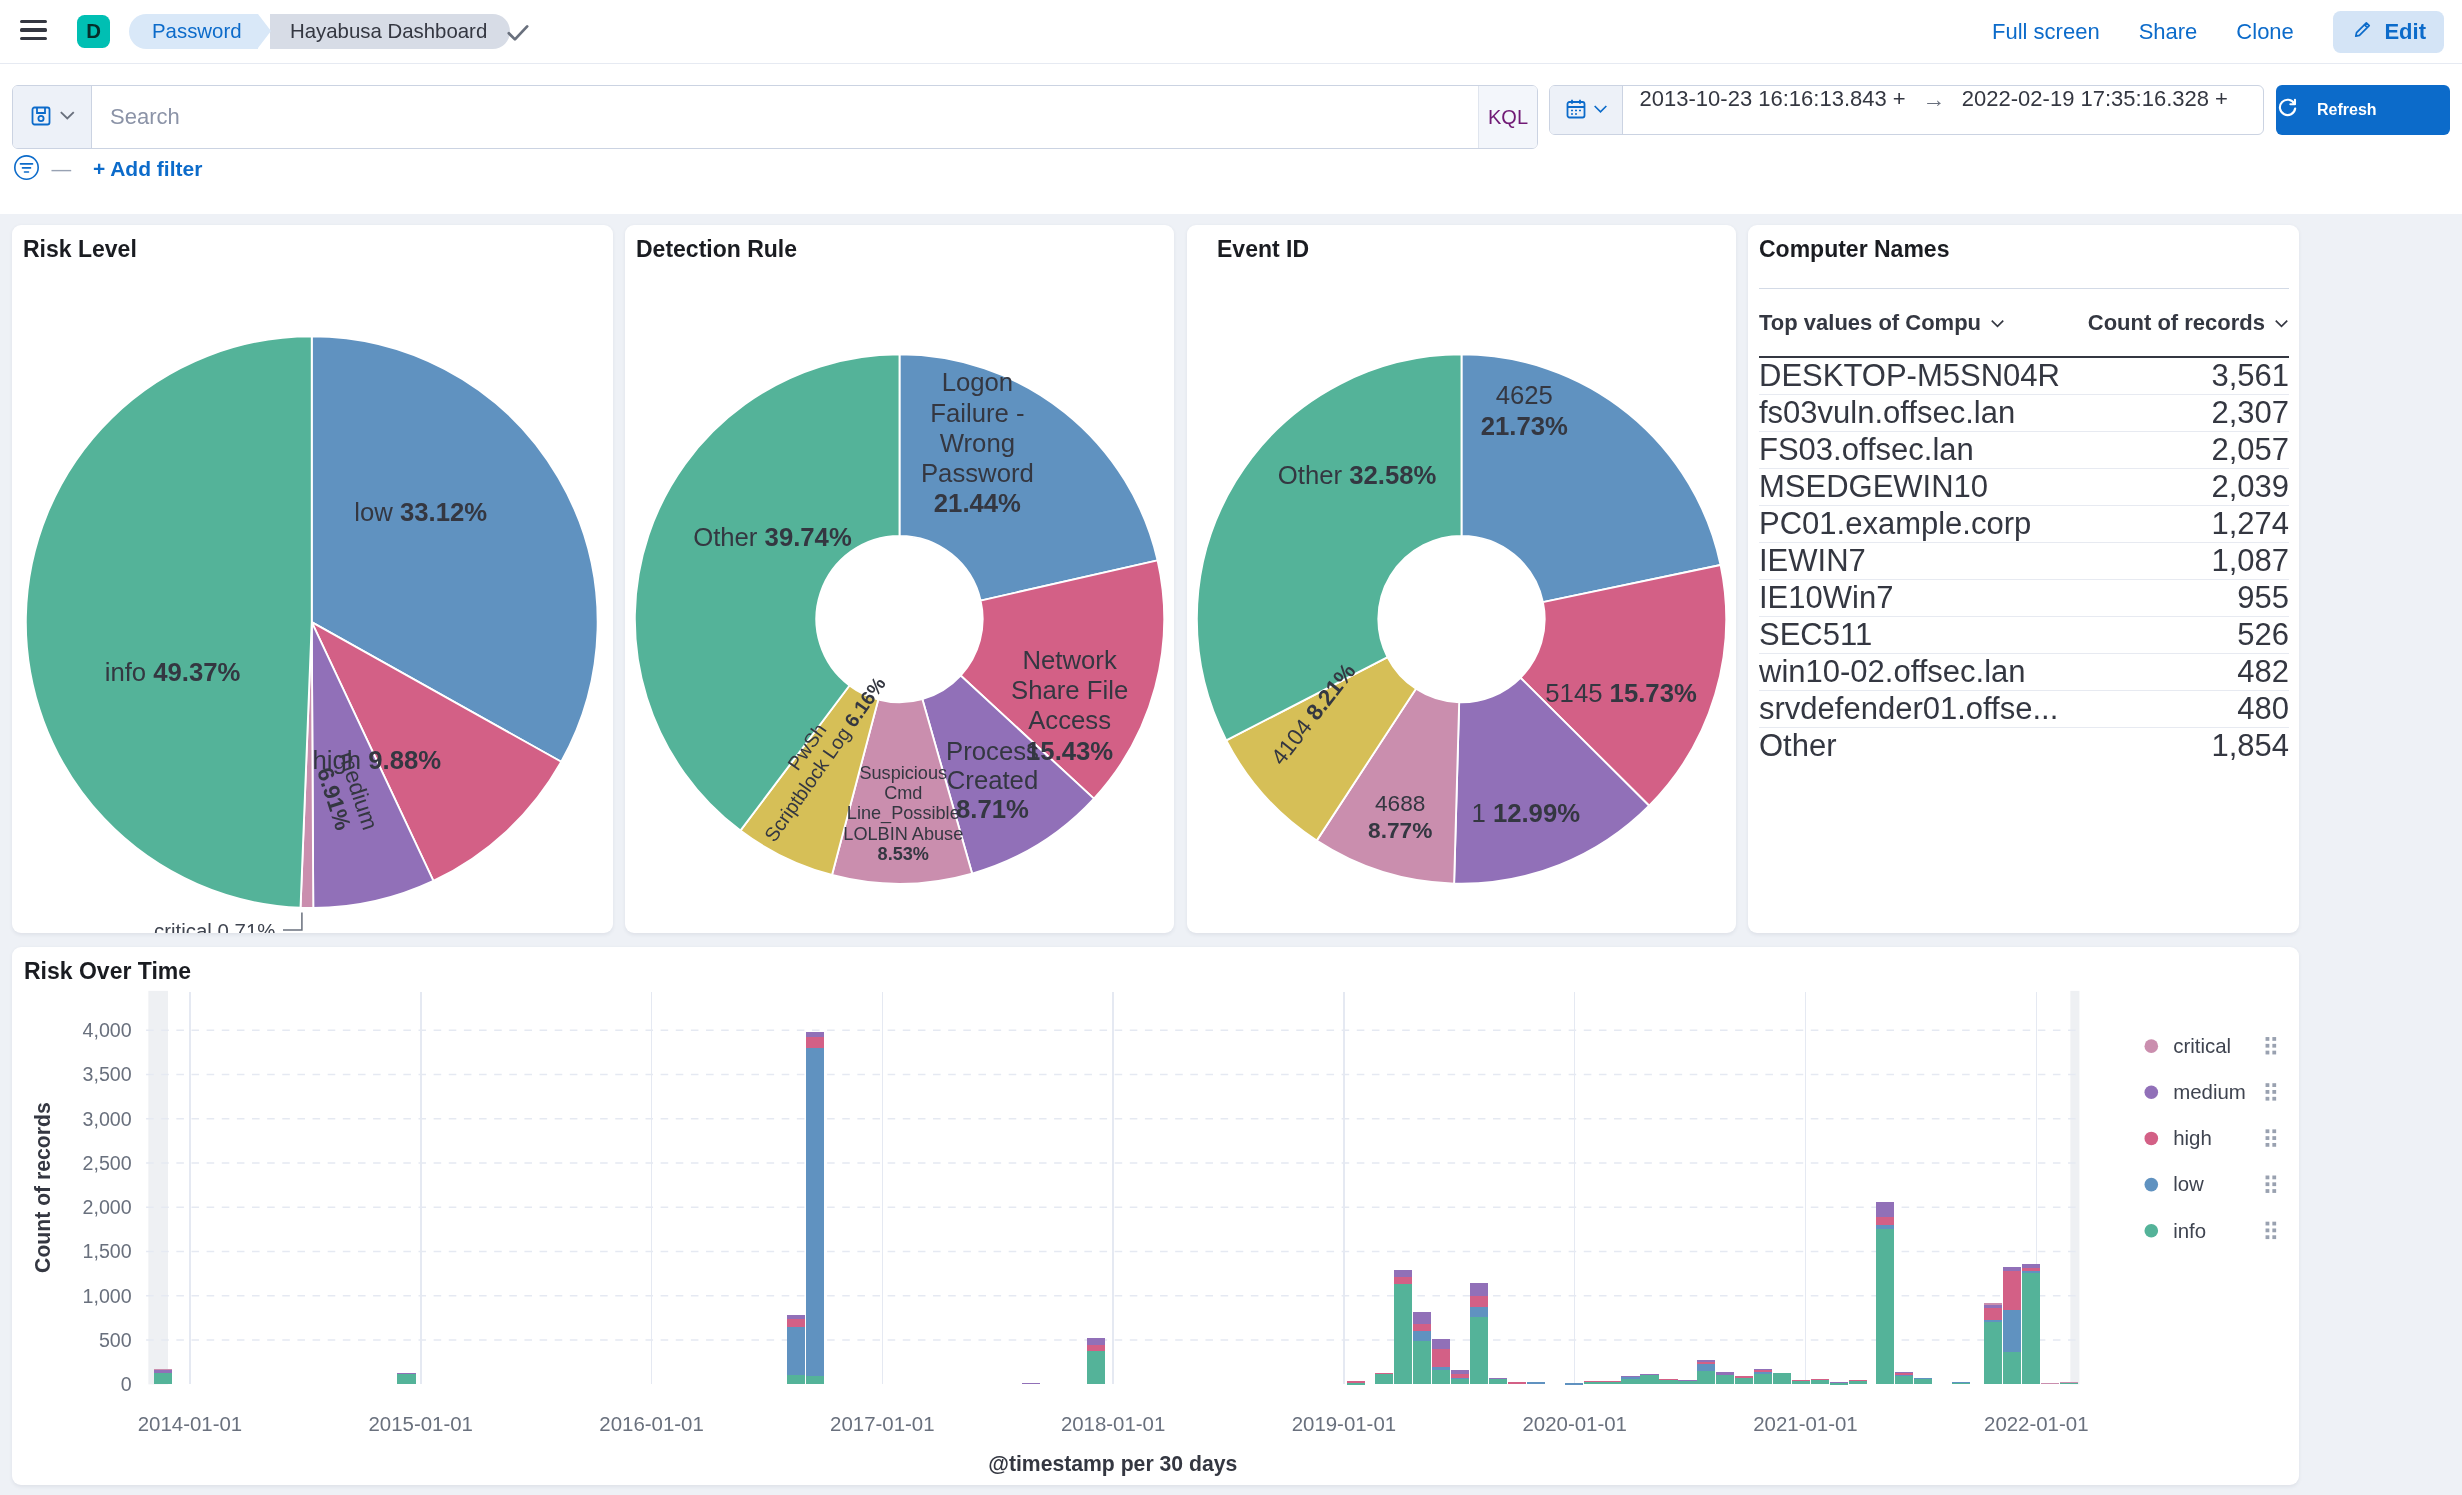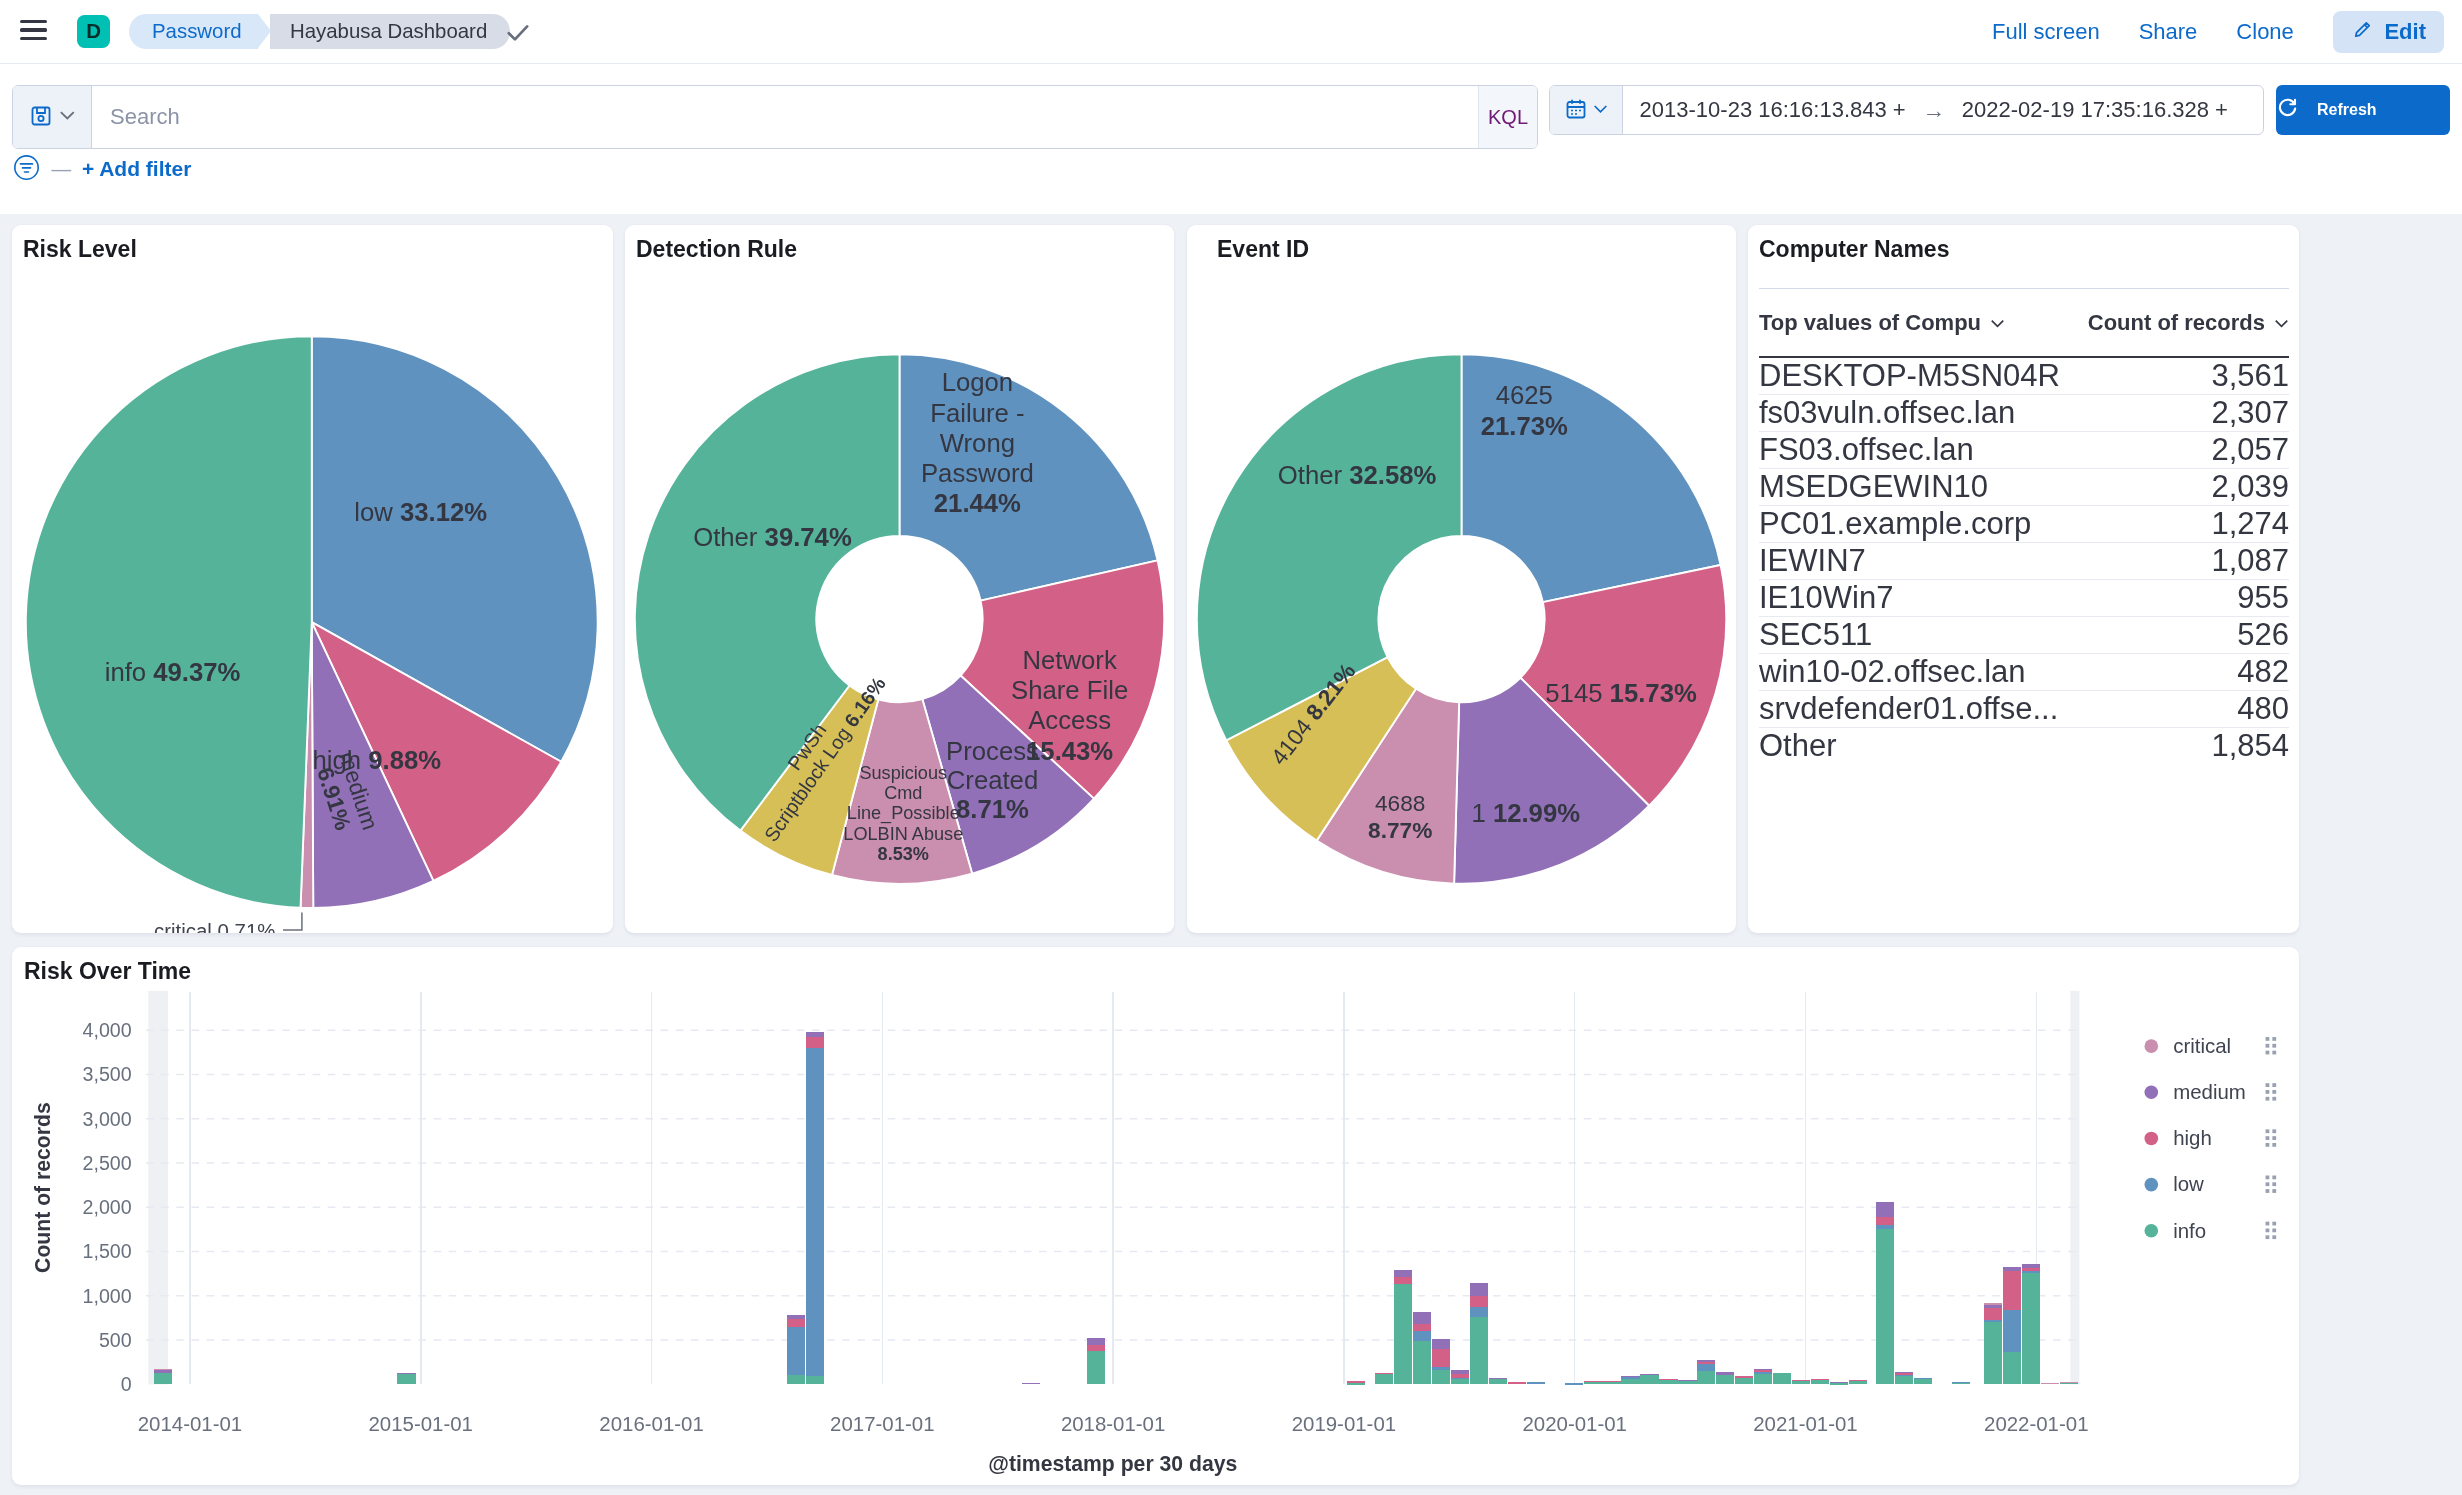--- a/index.html
+++ b/index.html
@@ -22,27 +22,27 @@
   .check-btn { position:absolute; left:505px; top:21px; }
   .top-actions { position:absolute; right:18px; top:0; height:64px; display:flex; align-items:center; gap:39px; }
   .top-link { color:#0C6BCA; font-size:22px; cursor:pointer; }
   .edit-btn { background:#D4E4F6; color:#0C6BCA; font-size:22px; font-weight:bold; height:42px; padding:0 18px; border:none; border-radius:7.6px; display:flex; align-items:center; gap:10.6px; cursor:pointer; }
   .query-row { position:absolute; left:12px; top:85px; height:50px; width:2438px; }
   .search-box { position:absolute; left:0; top:0; width:1526px; height:64px; background:#fff; border:1.5px solid #CBD3E2; border-radius:6px; display:flex; align-items:center; }
   .search-prefix { width:79px; height:100%; background:#EDF1F8; border-right:1.5px solid #CBD3E2; border-radius:4.5px 0 0 4.5px; display:flex; align-items:center; justify-content:center; gap:6px; cursor:pointer; }
   .search-input { flex:1; border:none; outline:none; background:transparent; font-size:22px; padding:0 18px; color:#343741; font-family:"Liberation Sans",sans-serif; }
   .search-input::placeholder { color:#8B93A7; }
   .kql-badge { width:59px; height:100%; display:flex; align-items:center; justify-content:center; font-size:20px; color:#701a75; background:#F3F6FB; border-left:1.5px solid #E0E5EE; border-radius:0 4.5px 4.5px 0; cursor:pointer;text-align:right; }
-  .date-box { position:absolute; left:1537px; top:0; width:715px; height:50px; background:#fff; border:1.5px solid #CBD3E2; border-radius:6px; display:flex; align-items:center; }
+  .date-box { position:absolute; left:1537px; top:0; width:715px; height:50px; background:#fff; border:1.5px solid #CBD3E2; border-radius:6px; display:flex; align-items:flex-start; }
   .date-prefix { width:73px; height:100%; background:#EDF1F8; border-right:1.5px solid #CBD3E2; border-radius:4.5px 0 0 4.5px; display:flex; align-items:center; justify-content:center; gap:4.5px; cursor:pointer; }
   .date-text { font-size:22px; color:#343741; padding:0 16.6px; cursor:pointer; white-space:nowrap; }
   .date-arrow { color:#69707D; font-size:23px; }
   .refresh-btn { position:absolute; left:2264px; top:0; width:174px; height:50px; background:#0C6BCA; border:none; border-radius:6px; color:#fff; font-weight:bold; font-size:16px; display:flex; align-items:center; justify-content:flex-start; gap:18px; cursor:pointer; }
   .filter-row { position:absolute; left:12px; top:151px; height:36px; display:flex; align-items:center; gap:10.6px; }
-  .add-filter { color:#0C6BCA; font-size:21px; font-weight:bold; cursor:pointer; margin-left:0; }
+  .add-filter { color:#0C6BCA; font-size:21px; font-weight:bold; cursor:pointer; margin-left:11px; }
   .dash-sep { color:#98A2B3; font-size:19.7px; }
   .panel { position:absolute; background:#fff; border-radius:9px; box-shadow:0 1.5px 3.8px rgba(45,60,95,0.08); }
   .panel-title { position:absolute; font-size:23px; font-weight:bold; color:#1A1C21; }
   svg text { font-family:"Liberation Sans", sans-serif; }
   .cn-table { position:absolute; left:1759px; top:288px; width:530px; }
   .cn-head { display:flex; justify-content:space-between; border-top:1.5px solid #D3DAE6; border-bottom:2.3px solid #343741; padding:21px 0 19.7px 0; font-weight:bold; font-size:22px; color:#343741; }
   .cn-head .hcell { display:flex; align-items:center; gap:9px; cursor:pointer; }
   .cn-row { display:flex; justify-content:space-between; align-items:center; height:37px; border-bottom:1.5px solid #E7EAF1; font-size:31px; color:#343741; }
   .cn-row:last-child { border-bottom:none; }
   .chart-svg { position:absolute; }

